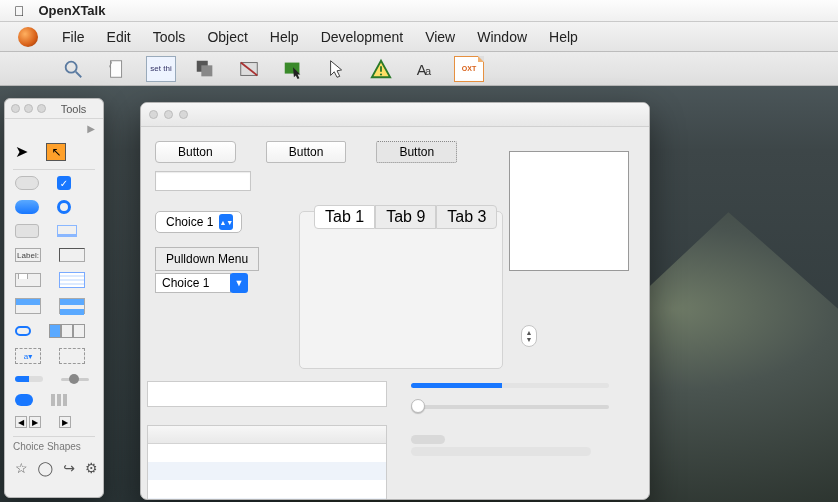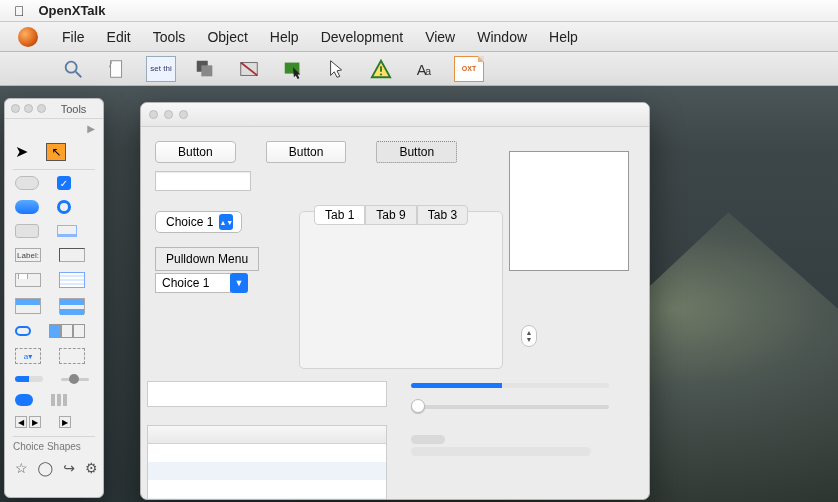--- a/index.html
+++ b/index.html
@@ -89,21 +89,21 @@
   .option-menu .stepper { width:14px; height:16px; background:#1877ff; border-radius:3px; display:flex; flex-direction:column; align-items:center; justify-content:center; color:#fff; font-size:7px; line-height:7px; }
   
   .pulldown { margin-top:14px; }
   .pulldown .pdm { height:24px; padding:11px 10px; font-size:12px; border:1px solid #b8b8b8; background:#ececec; display:inline-flex; align-items:center;}
   .combo { margin-top:2px; display:flex; align-items:center; }
   .combo input { width:76px; height:20px; border:1px solid #bbb; padding:0 6px; font-size:12px; background:#fff; }
   .combo .cbtn { width:18px; height:20px; background:#1877ff; border-radius:3px; margin-left:-1px; display:flex; align-items:center; justify-content:center; color:#fff; font-size:9px; }
   .popup-lbl { margin-top:8px; font-size:12px; padding-left:8px; }
   
   .tabpanel { position:absolute; top:84px; left:158px; width:204px; height:158px; background:#f3f3f3; border:1px solid #d3d3d3; border-radius:5px; }
-  .tabpanel .tabs { position:absolute; top:-7px; left:14px; display:flex; font-size:12px; }
+  .tabpanel .tabs { position:absolute; top:-7px; left:14px; display:flex; font-size:16px; }
   .tabpanel .tabs span { padding:2px 10px; border:1px solid #cfcfcf; background:#ececec; }
   .tabpanel .tabs span:first-child { border-top-left-radius:4px; border-bottom-left-radius:4px; background:#fff; }
   .tabpanel .tabs span:last-child { border-top-right-radius:4px; border-bottom-right-radius:4px; }
   
   .drag-square { position:absolute; top:24px; right:20px; width:120px; height:120px; background:#fff; border:1px solid #999; }
   
   .num-stepper { position:absolute; top:198px; right:112px; width:16px; height:22px; border:1px solid #c4c4c4; border-radius:9px; background:#fff; display:flex; flex-direction:column; align-items:center; justify-content:center; font-size:7px; color:#555; }
   
   .list-tbl { position:absolute; top:254px; left:6px; width:240px; height:26px; background:#fff; border:1px solid #ccc; }
   

